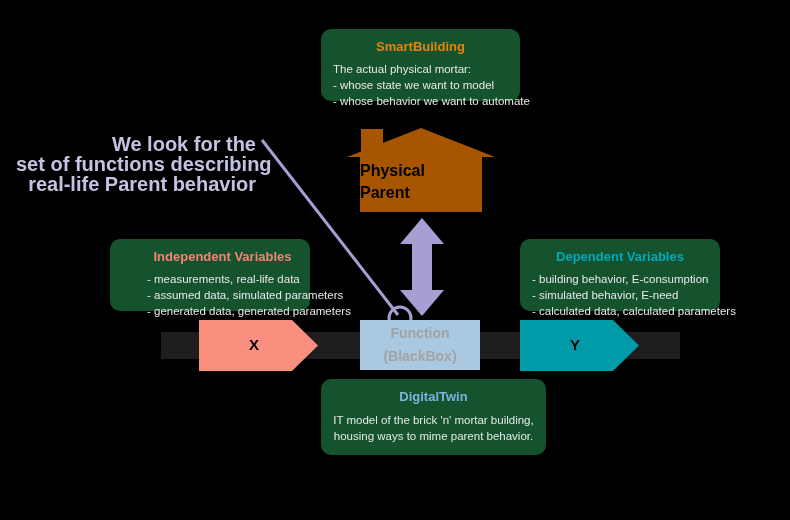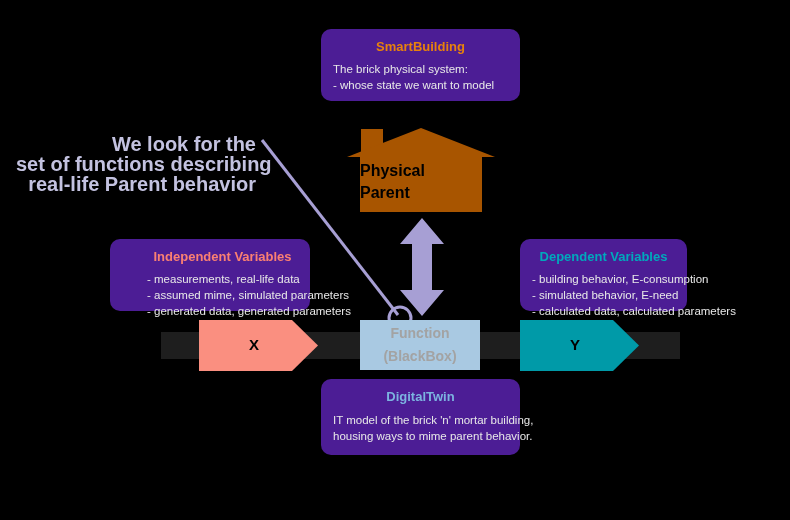--- a/index.html
+++ b/index.html
@@ -13,21 +13,21 @@
     height: 520px;
     background: #000000;
     overflow: hidden;
     font-family: "Liberation Sans", sans-serif;
     -webkit-font-smoothing: antialiased;
   }
 
   
   .card {
     position: absolute;
-    background: #4c1d95;
+    background: #14532d;
     border-radius: 10px;
     box-sizing: border-box;
     padding: 8px 12px 12px 12px;
   }
   .card-title {
     font-size: 13px;
     font-weight: bold;
     text-align: center;
     margin: 2px 0 7px 0;
     line-height: 15px;
@@ -35,22 +35,22 @@
   .card-line {
     font-size: 11.5px;
     color: #e8e8e8;
     line-height: 16px;
     white-space: nowrap;
   }
   .card-line.center { text-align: center; }
 
   #card-smartbuilding { left: 321px; top: 29px;  width: 199px; height: 72px; }
   #card-independent  { left: 110px; top: 239px; width: 200px; height: 72px; padding-left: 37px; }
-  #card-dependent    { left: 520px; top: 239px; width: 167px; height: 72px; }
-  #card-digitaltwin  { left: 321px; top: 379px; width: 199px; height: 76px; }
+  #card-dependent    { left: 520px; top: 239px; width: 200px; height: 72px; }
+  #card-digitaltwin  { left: 321px; top: 379px; width: 225px; height: 76px; }
 
   #card-digitaltwin .card-title { margin-bottom: 8px; }
 
   
   #annotation {
     position: absolute;
     left: 16px;
     top: 134px;
     width: 240px;
     text-align: right;
@@ -141,28 +141,29 @@
   </svg>
 
   <div id="annotation">
     <div>We look for the</div>
     <div>set of functions describing</div>
     <div>real-life Parent behavior</div>
   </div>
 
   <div class="card" id="card-smartbuilding">
     <div class="card-title" style="color:#E8820C">SmartBuilding</div>
-    <div class="card-line">The brick physical system:</div>
+    <div class="card-line">The actual physical mortar:</div>
     <div class="card-line">- whose state we want to model</div>
+    <div class="card-line">- whose behavior we want to automate</div>
   </div>
 
   <div class="card" id="card-independent">
     <div class="card-title" style="color:#FA8072">Independent Variables</div>
     <div class="card-line">- measurements, real-life data</div>
-    <div class="card-line">- assumed mime, simulated parameters</div>
+    <div class="card-line">- assumed data, simulated parameters</div>
     <div class="card-line">- generated data, generated parameters</div>
   </div>
 
   <div class="card" id="card-dependent">
     <div class="card-title" style="color:#00A9BC">Dependent Variables</div>
     <div class="card-line">- building behavior, E-consumption</div>
     <div class="card-line">- simulated behavior, E-need</div>
     <div class="card-line">- calculated data, calculated parameters</div>
   </div>
 

